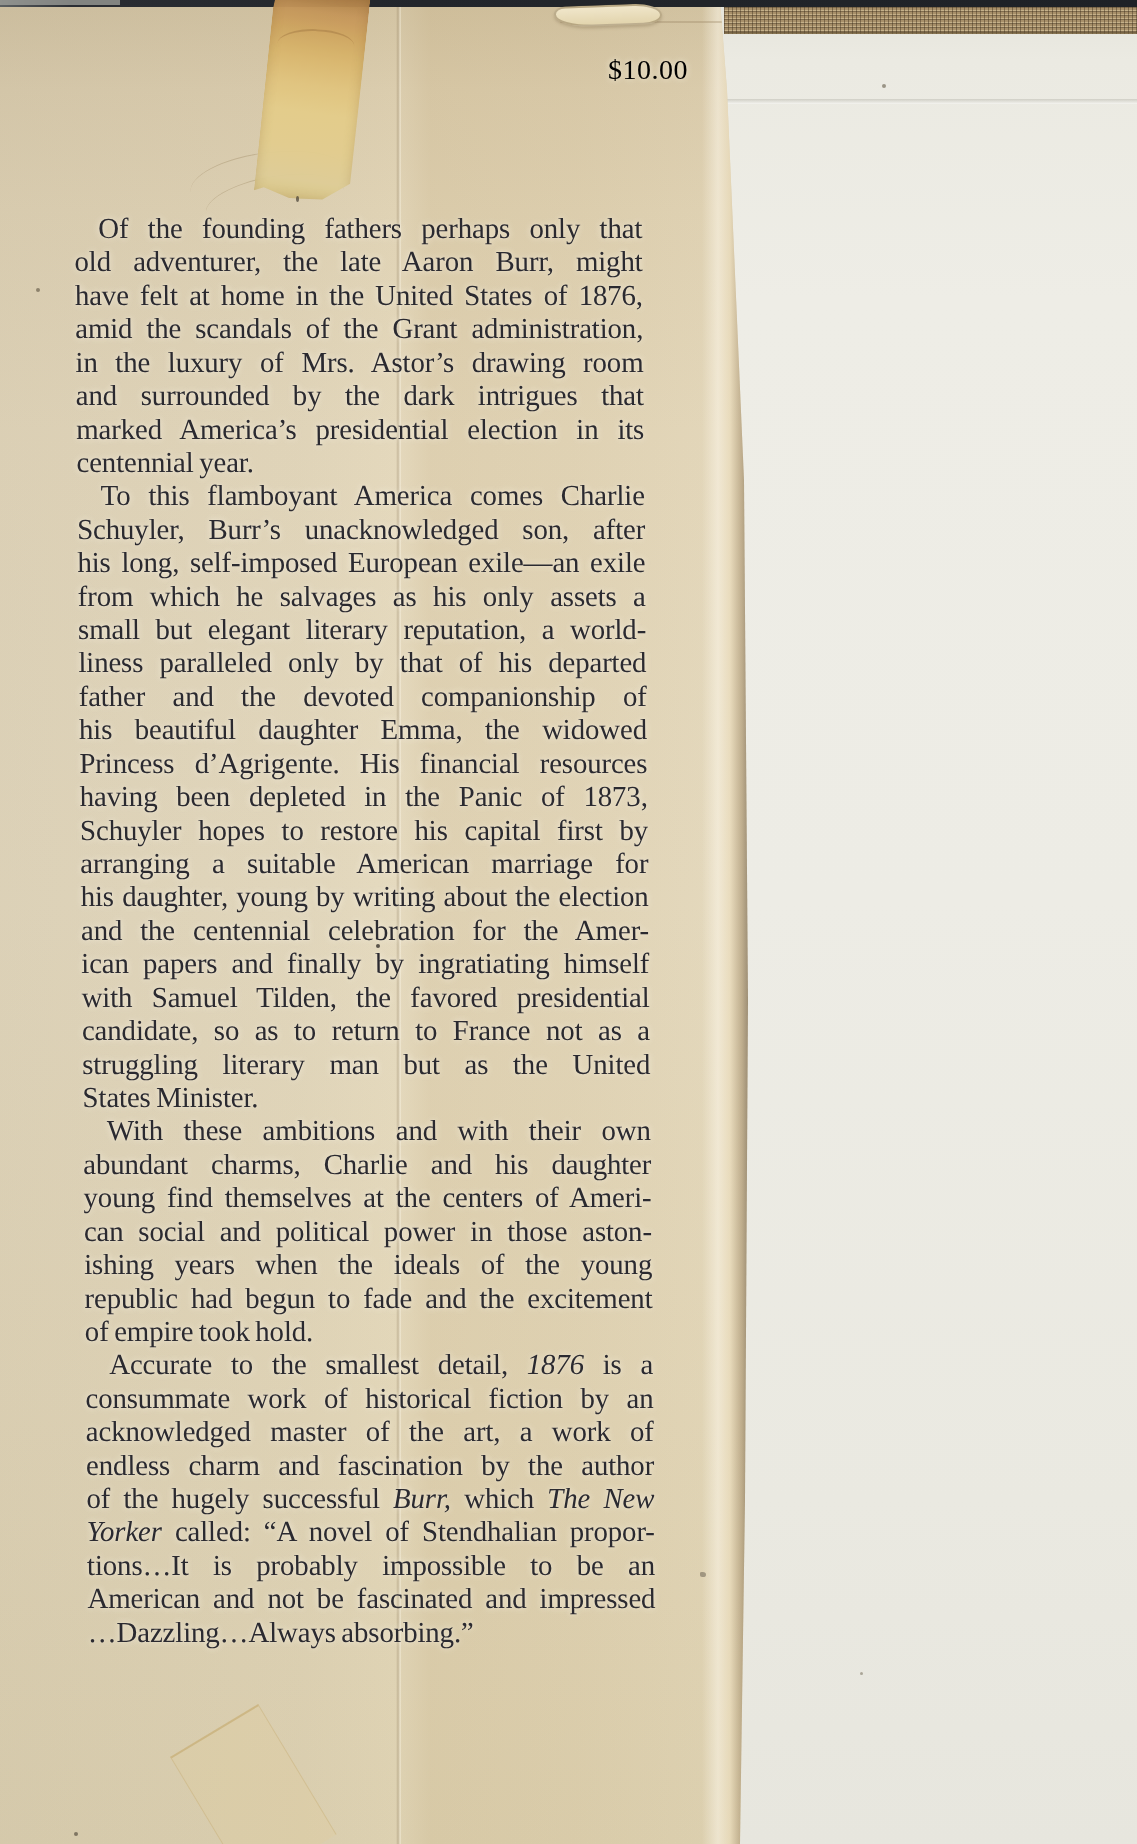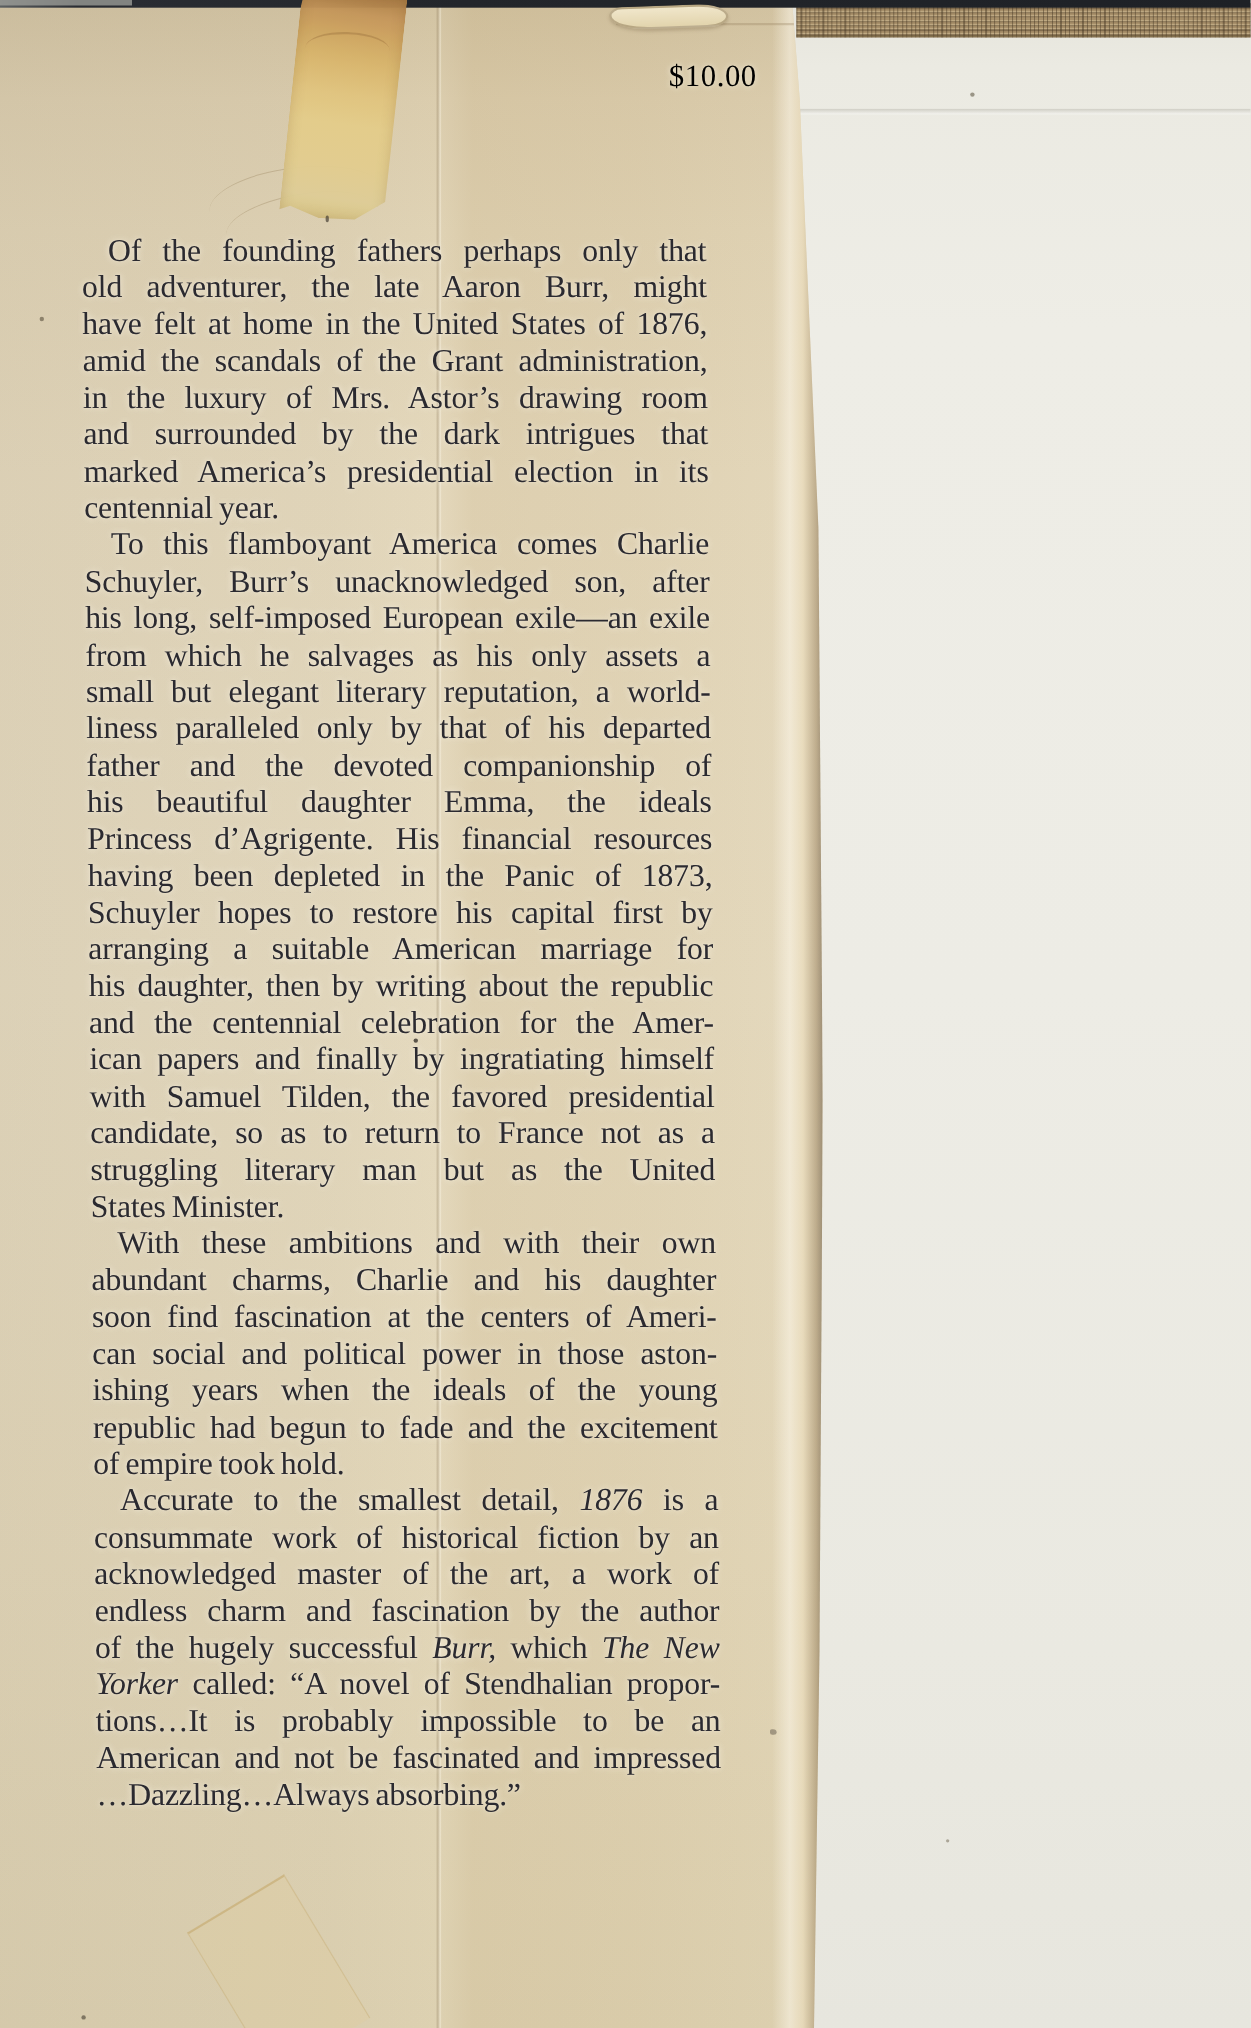--- a/index.html
+++ b/index.html
@@ -164,37 +164,37 @@
       <div class="line endline"><span>centennial year.</span></div>
     </div>
     <div class="para">
       <div class="line first"><span>To this flamboyant America comes Charlie</span></div>
       <div class="line"><span>Schuyler, Burr’s unacknowledged son, after</span></div>
       <div class="line"><span>his long, self-imposed European exile—an exile</span></div>
       <div class="line"><span>from which he salvages as his only assets a</span></div>
       <div class="line"><span>small but elegant literary reputation, a world-</span></div>
       <div class="line"><span>liness paralleled only by that of his departed</span></div>
       <div class="line"><span>father and the devoted companionship of</span></div>
-      <div class="line"><span>his beautiful daughter Emma, the ideals</span></div>
+      <div class="line"><span>his beautiful daughter Emma, the widowed</span></div>
       <div class="line"><span>Princess d’Agrigente. His financial resources</span></div>
       <div class="line"><span>having been depleted in the Panic of 1873,</span></div>
       <div class="line"><span>Schuyler hopes to restore his capital first by</span></div>
       <div class="line"><span>arranging a suitable American marriage for</span></div>
-      <div class="line"><span>his daughter, then by writing about the republic</span></div>
+      <div class="line"><span>his daughter, young by writing about the election</span></div>
       <div class="line"><span>and the centennial celebration for the Amer-</span></div>
       <div class="line"><span>ican papers and finally by ingratiating himself</span></div>
       <div class="line"><span>with Samuel Tilden, the favored presidential</span></div>
       <div class="line"><span>candidate, so as to return to France not as a</span></div>
       <div class="line"><span>struggling literary man but as the United</span></div>
       <div class="line endline"><span>States Minister.</span></div>
     </div>
     <div class="para">
       <div class="line first"><span>With these ambitions and with their own</span></div>
       <div class="line"><span>abundant charms, Charlie and his daughter</span></div>
-      <div class="line"><span>soon find fascination at the centers of Ameri-</span></div>
+      <div class="line"><span>young find themselves at the centers of Ameri-</span></div>
       <div class="line"><span>can social and political power in those aston-</span></div>
       <div class="line"><span>ishing years when the ideals of the young</span></div>
       <div class="line"><span>republic had begun to fade and the excitement</span></div>
       <div class="line endline"><span>of empire took hold.</span></div>
     </div>
     <div class="para">
       <div class="line first"><span>Accurate to the smallest detail, </span><i>1876</i><span> is a</span></div>
       <div class="line"><span>consummate work of historical fiction by an</span></div>
       <div class="line"><span>acknowledged master of the art, a work of</span></div>
       <div class="line"><span>endless charm and fascination by the author</span></div>

